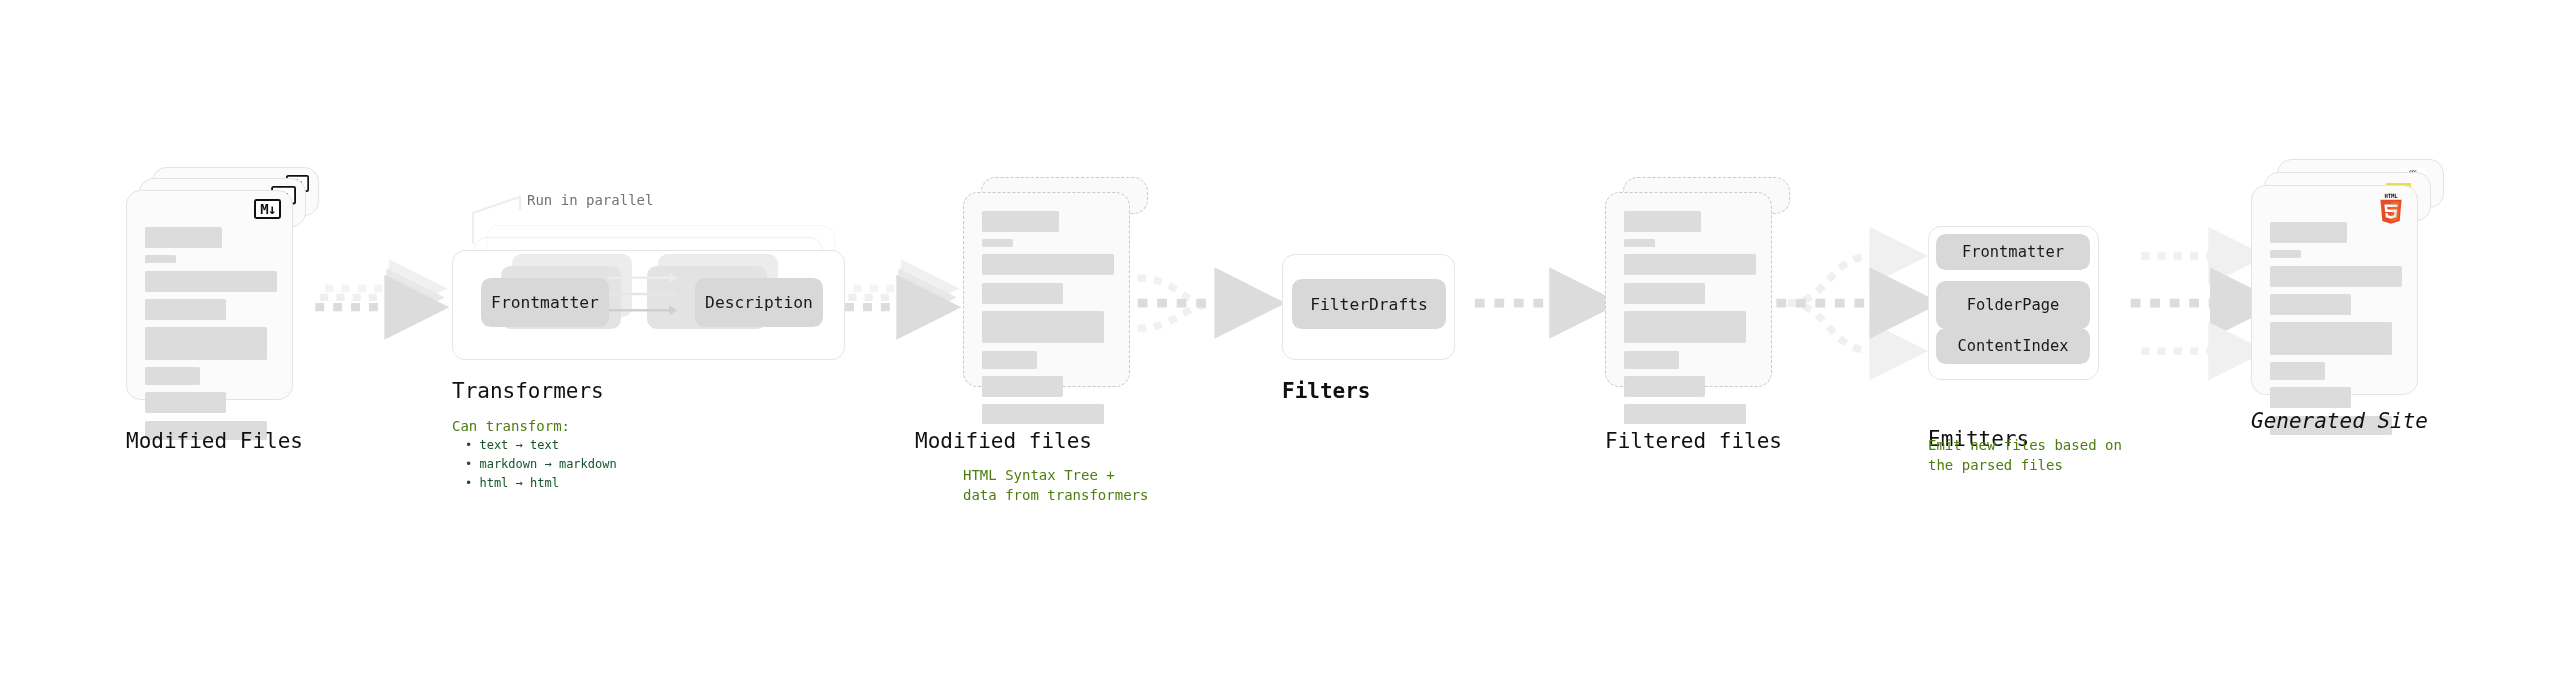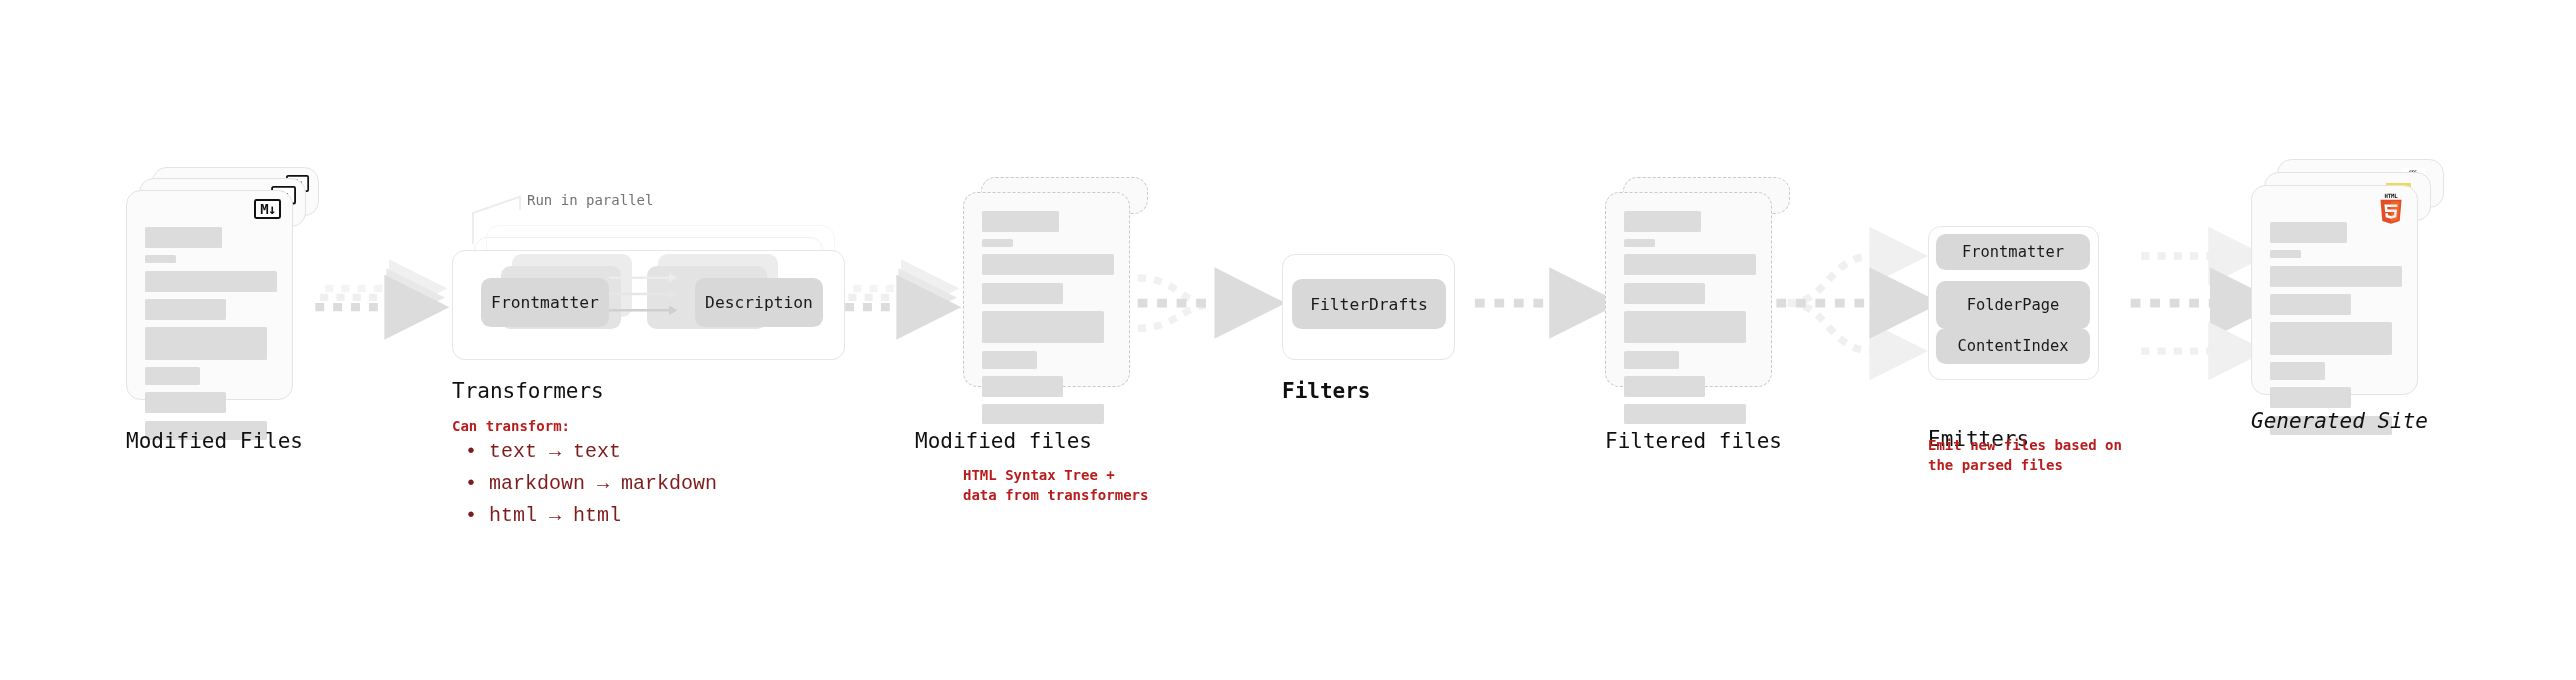--- a/index.html
+++ b/index.html
@@ -44,22 +44,22 @@
   .gbox.ghost2{border-color:#f6f6f6;background:transparent;}
 
   .chip{position:absolute;border-radius:9.8px;background:#d8d8d8;
         display:flex;align-items:center;justify-content:center;
         font-size:16.3px;color:#1a1a1a;box-sizing:border-box;white-space:nowrap;}
   .chip.g1{background:#ececec;}
   .chip.g2{background:#e3e3e3;}
 
   
   .cap-title{position:absolute;font-size:21px;color:#101010;white-space:nowrap;letter-spacing:0px;}
-  .cap-sub{position:absolute;font-size:14px;color:#b91c1c;line-height:1.45;white-space:pre;font-weight:bold;}
-  .cap-list{position:absolute;font-size:20px;color:#7f1d1d;line-height:1.6;white-space:pre;font-family:Liberation Mono, monospace;}
+  .cap-sub{position:absolute;font-size:14px;color:#4d7c0f;line-height:1.45;white-space:pre;}
+  .cap-list{position:absolute;font-size:12px;color:#14532d;line-height:1.6;white-space:pre;}
   .parallel-label{position:absolute;font-size:14px;color:#737373;white-space:nowrap;}
 
   svg{overflow:visible;display:block;}
   .svg-layer{position:absolute;left:0;top:0;width:2576px;height:681px;pointer-events:none;}
 </style>
 </head>
 <body>
 
 <div id="stage">
 

